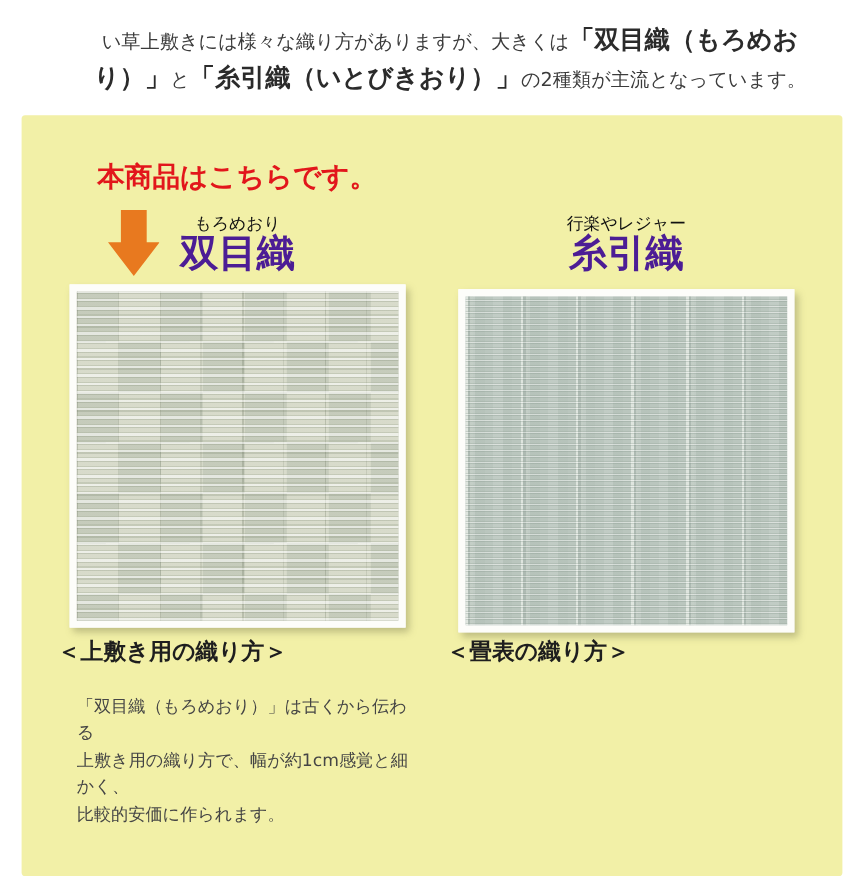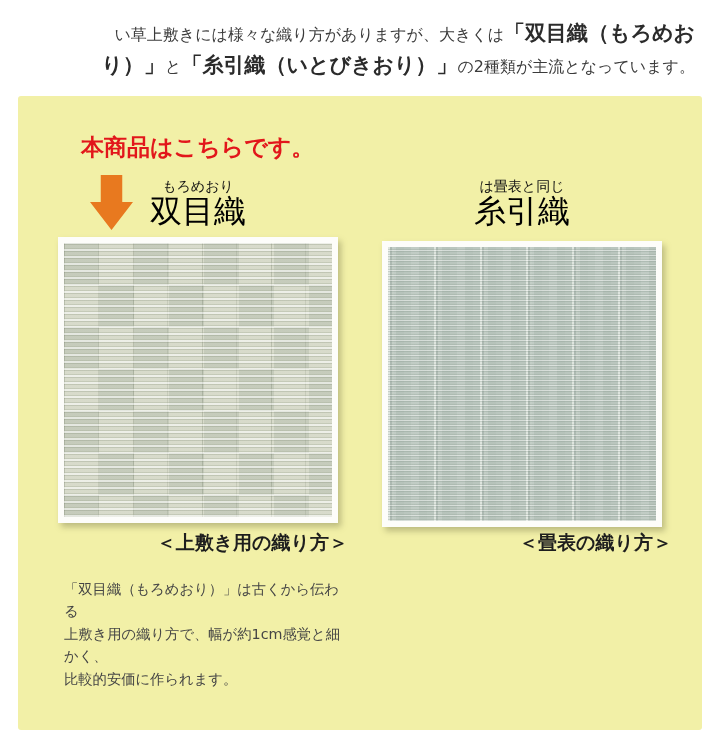--- a/index.html
+++ b/index.html
@@ -4,21 +4,21 @@
 <style>
   * { margin:0; padding:0; box-sizing:border-box; }
   html,body { background:#ffffff; }
   .page {
     position:relative; width:720px; height:744px; background:#ffffff;
     font-family:"DejaVu Sans", sans-serif; overflow:hidden; margin:0 auto;
   }
   
   .intro {
     position:absolute; left:55px; top:18px; width:640px;
-    font-size:16px; line-height:30px; color:#3b3b3b; text-align:right;
+    font-size:16px; line-height:30px; color:#3b3b3b; text-align:center;
   }
   .intro-big { font-size:21px; font-weight:700; color:#2b2b2b; }
   
   .panel {
     position:absolute; left:18px; top:96px; width:684px; height:634px;
     background:#f2f0a7; border-radius:3px;
   }
   .col { position:absolute; top:0; width:300px; height:634px; }
   .col-left  { left:30px; }
   .col-right { left:354px; }
@@ -32,21 +32,21 @@
     background:#e8791f;
     clip-path:polygon(25% 0, 75% 0, 75% 49%, 100% 49%, 50% 100%, 0 49%, 25% 49%);
   }
   
   .reading {
     position:absolute; top:82px; left:0; width:100%; text-align:center;
     font-size:14px; font-weight:400; color:#111111;
   }
   .title {
     position:absolute; top:97px; left:0; width:100%; text-align:center;
-    font-size:32px; font-weight:400; color:#000000; line-height:36px;
+    font-size:32px; font-weight:700; color:#4c1d95; line-height:36px;
   }
   
   .fabric-frame {
     position:absolute; left:10px; width:280px; height:286px;
     border:6px solid #fdfdfa; background:#ffffff;
     box-shadow:3px 4px 6px rgba(110,110,70,0.40);
   }
   .col-left  .fabric-frame { top:141px; }
   .col-right .fabric-frame { top:145px; }
   .fabric { width:100%; height:100%; }
@@ -70,21 +70,21 @@
         transparent 2px 4px, rgba(118,138,126,0.24) 4px 5px),
       repeating-linear-gradient(90deg,
         rgba(246,249,243,0.55) 0 2px, rgba(128,144,136,0.30) 2px 4px,
         rgba(202,212,202,0.28) 4px 6px, transparent 6px 46px),
       repeating-linear-gradient(90deg,
         rgba(255,255,255,0.10) 0 8px, rgba(158,174,163,0.12) 8px 16px,
         transparent 16px 23px);
   }
   
   .caption {
-    position:absolute; top:434px; left:0; width:100%; text-align:right;
+    position:absolute; top:434px; left:0; width:100%; text-align:left;
     font-size:19px; font-weight:800; color:#1e1e1e;
   }
   .desc {
     position:absolute; top:482px; width:285px;
     font-size:14.3px; line-height:22.4px; color:#454545;
     white-space:pre-line; text-align:left;
   }
   .col-left  .desc { left:16px; }
   .col-right .desc { left:24px; }
   .note {
@@ -117,21 +117,21 @@
         <div class="fabric fabric-moromeori"></div>
       </div>
 
       <div class="caption">＜上敷き用の織り方＞</div>
       <div class="desc">「双目織（もろめおり）」は古くから伝わる
 上敷き用の織り方で、幅が約1cm感覚と細かく、
 比較的安価に作られます。</div>
     </div>
 
     <div class="col col-right">
-      <div class="reading">は畳表と同じ</div>
+      <div class="reading">行楽やレジャー</div>
       <div class="title">糸引織</div>
 
       <div class="fabric-frame">
         <div class="fabric fabric-itobikiori"></div>
       </div>
 
       <div class="caption">＜畳表の織り方＞</div>
     </div>
 
   </div>

